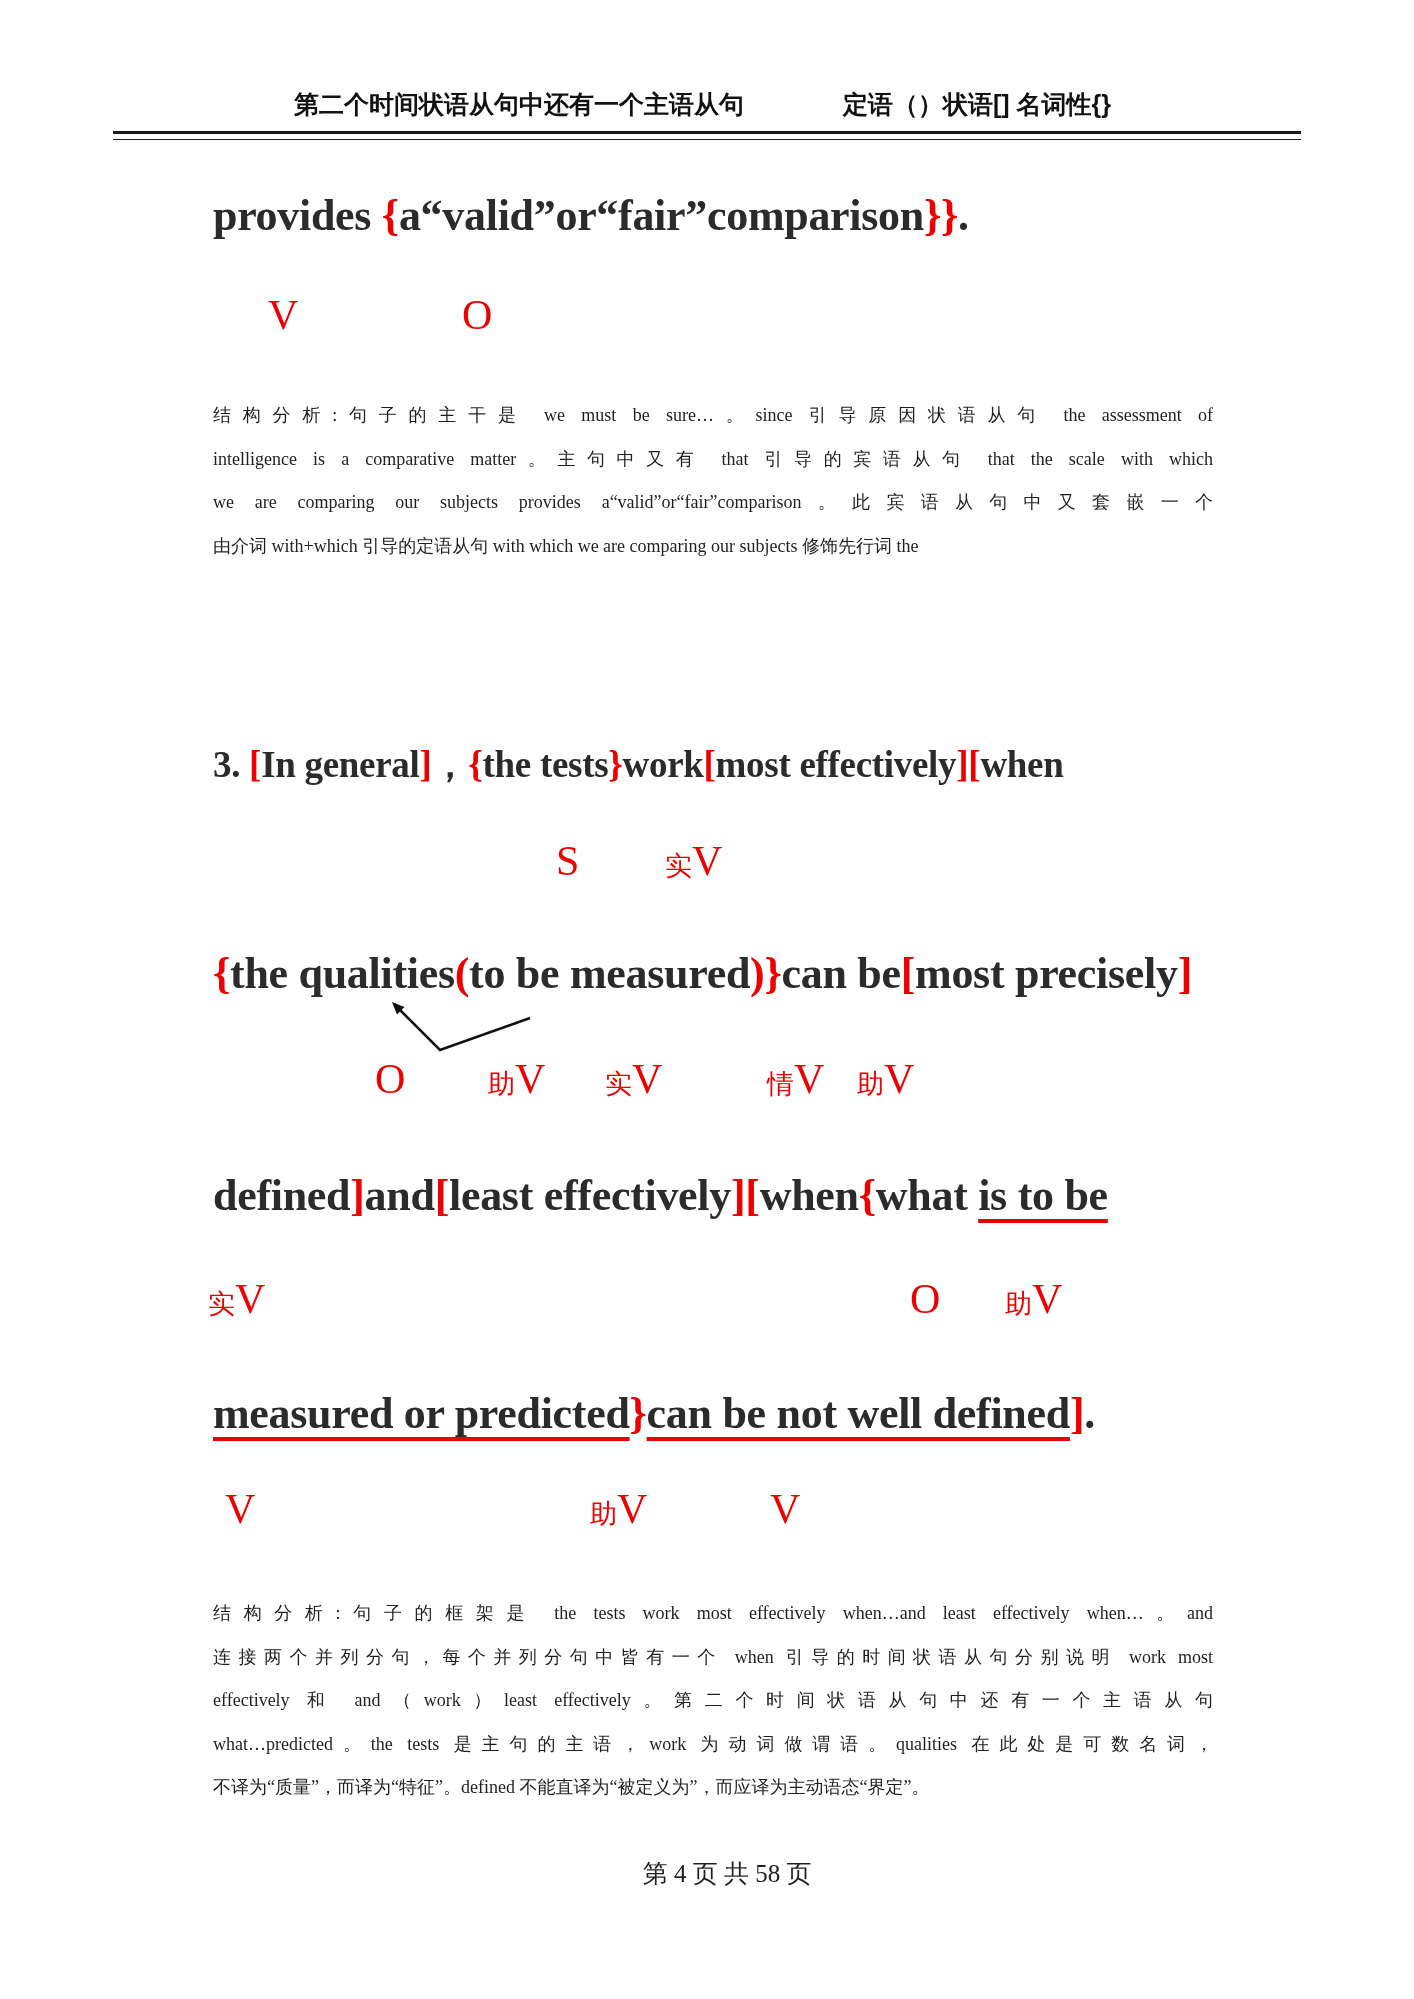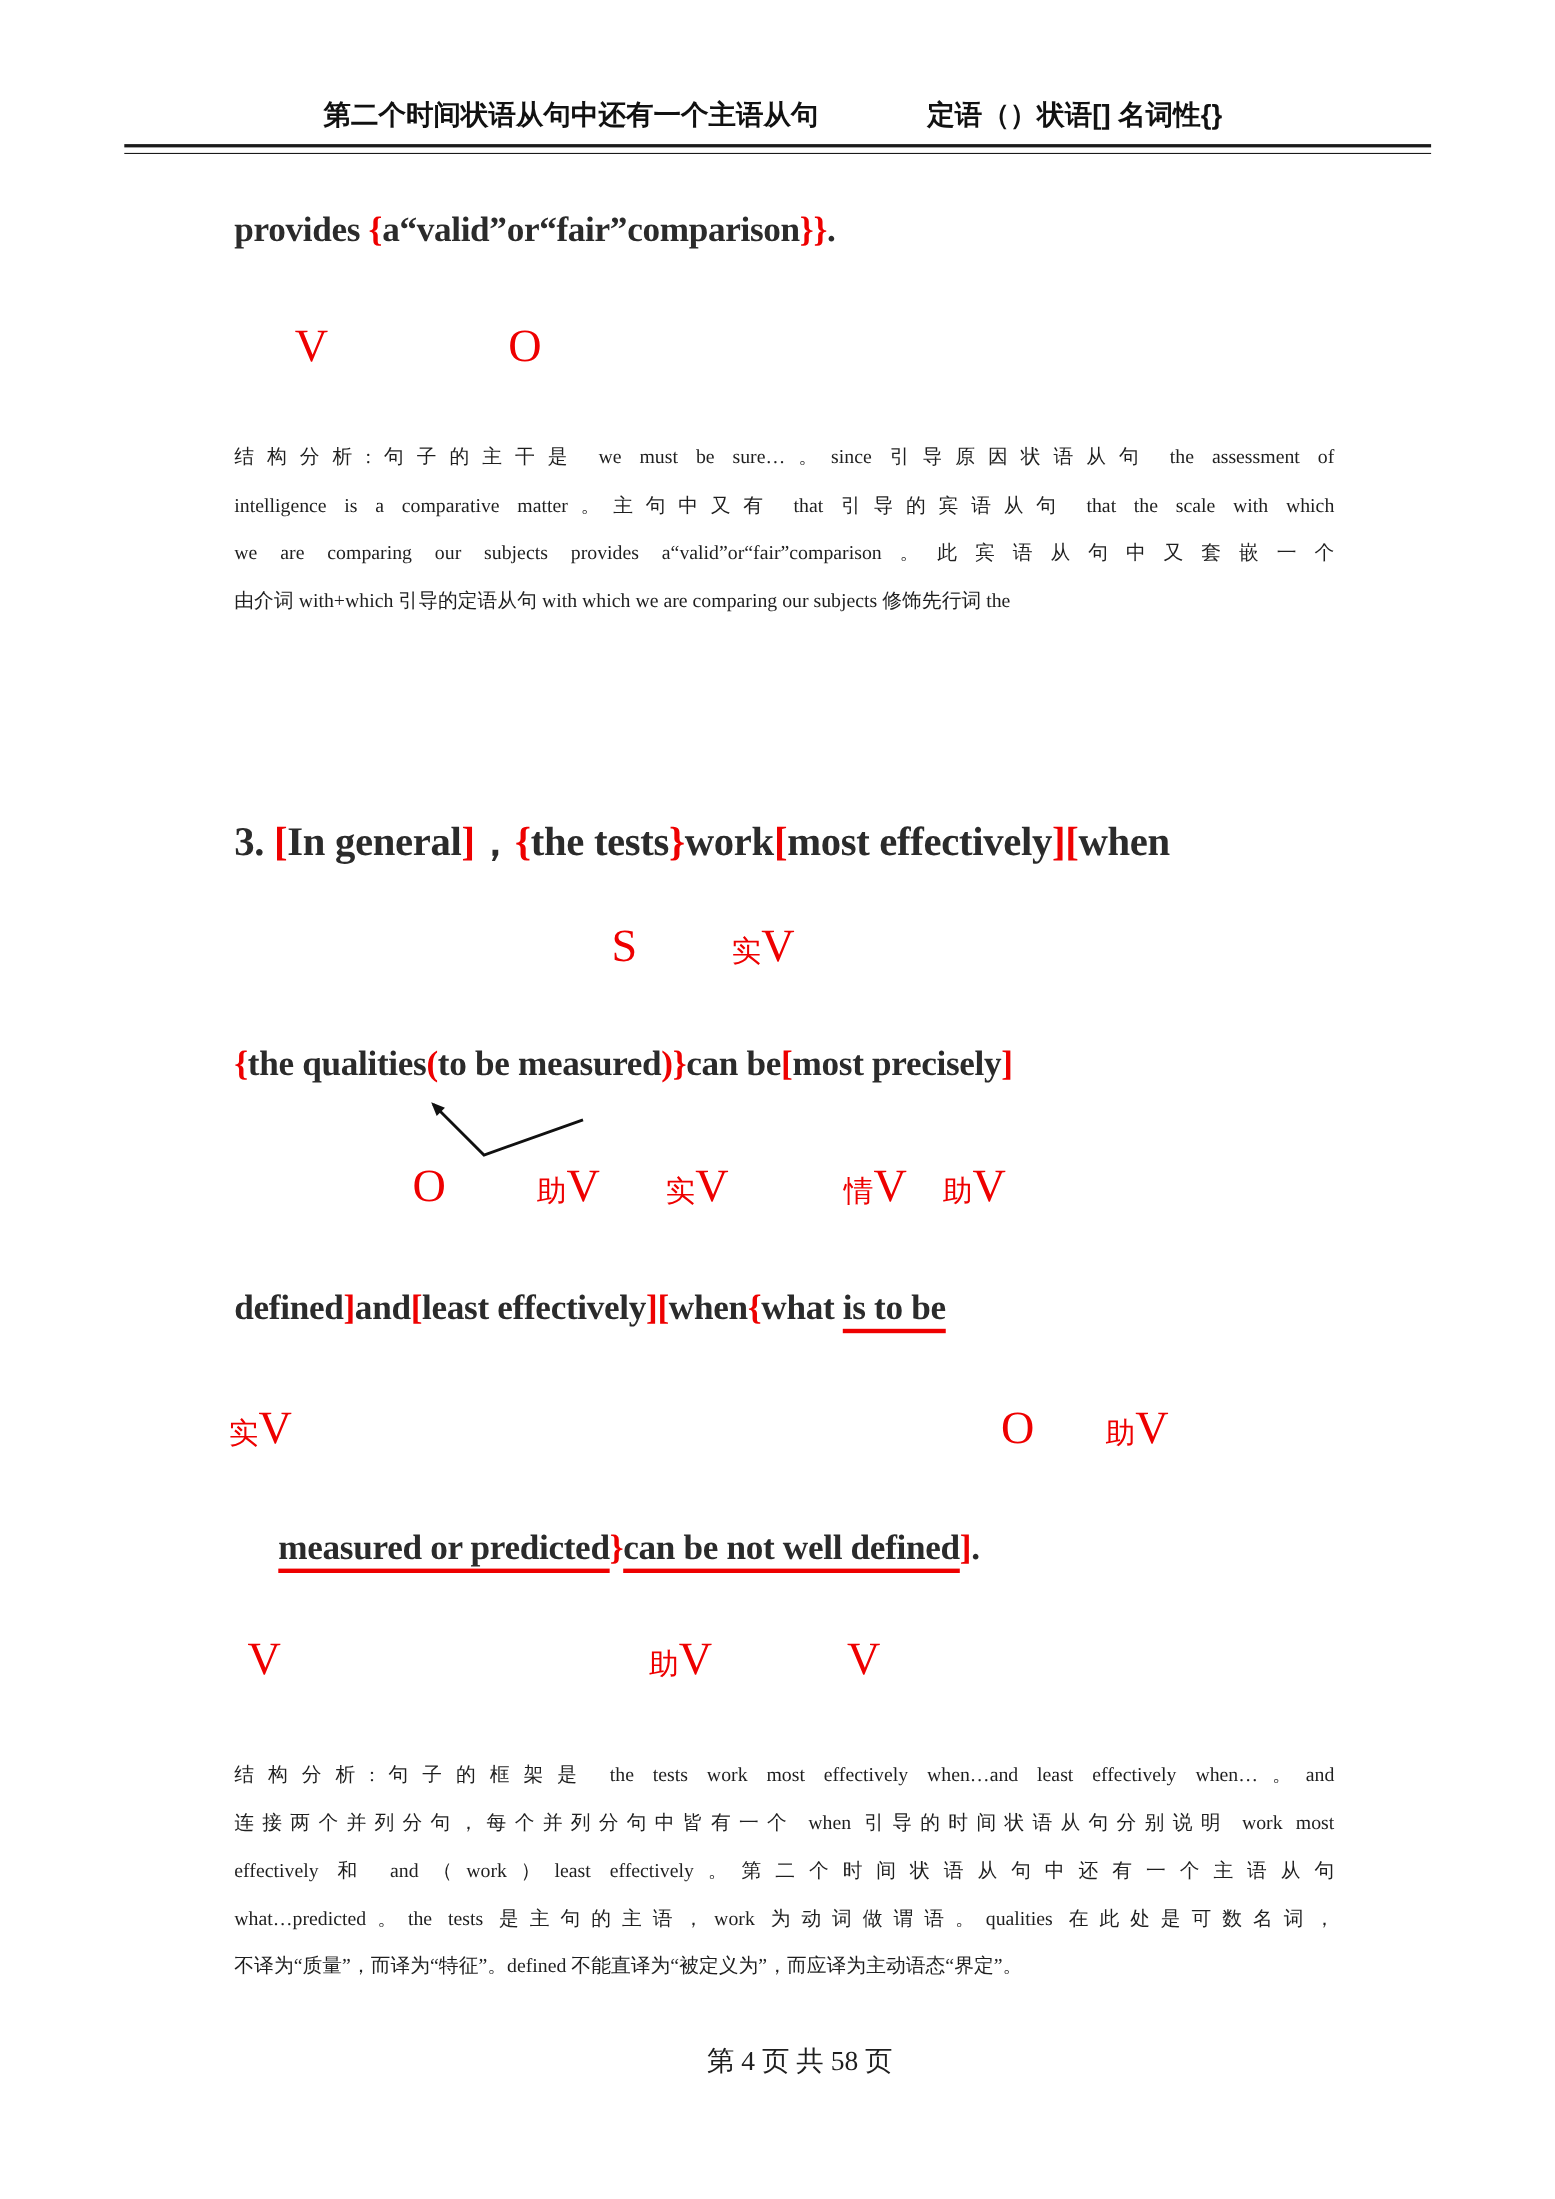--- a/index.html
+++ b/index.html
@@ -17,21 +17,21 @@
   }
   .hdr-left { left:294px; }
   .hdr-right { left:843px; }
   .hdr-rule {
     position:absolute; left:113px; top:131px; width:1188px; height:5px;
     border-top:3px solid #1a1a1a; border-bottom:1px solid #1a1a1a;
   }
   
   .bold-line {
     position:absolute; left:213px; white-space:nowrap;
-    font-weight:bold; font-size:32px; letter-spacing:-0.3px; color:#2b2b2b;
+    font-weight:bold; font-size:44px; letter-spacing:-0.3px; color:#2b2b2b;
   }
   .seg-r { color:var(--red); }
   .seg-u {
     text-decoration-line:underline; text-decoration-color:var(--red);
     text-decoration-thickness:4px; text-underline-offset:9px;
   }
   
   .marker-row { position:absolute; left:0; top:0; width:100%; height:56px; }
   .marker {
     position:absolute; top:0; color:var(--red); font-size:42px; line-height:1;
@@ -93,21 +93,21 @@
       <span class="marker" style="left: 857px;"><span class="pre">助</span>V</span>
     </div>
 
   <div class="bold-line" style="top:1170px;"><span>defined</span><span class="seg-r">]</span><span>and</span><span class="seg-r">[</span><span>least effectively</span><span class="seg-r">]</span><span class="seg-r">[</span><span>when</span><span class="seg-r">{</span><span>what </span><span class="seg-u">is to be</span></div>
   <div class="marker-row" style="top:1278px;">
       <span class="marker" style="left: 208px;"><span class="pre">实</span>V</span>
       <span class="marker" style="left: 910px;">O</span>
       <span class="marker" style="left: 1005px;"><span class="pre">助</span>V</span>
     </div>
 
-  <div class="bold-line" style="top:1388px;margin-left:40px;"><span class="seg-u">measured or predicted</span><span class="seg-r">}</span><span class="seg-u">can be not well defined</span><span class="seg-r">]</span><span>.</span></div>
+  <div class="bold-line" style="top:1388px;"><span class="seg-u">measured or predicted</span><span class="seg-r">}</span><span class="seg-u">can be not well defined</span><span class="seg-r">]</span><span>.</span></div>
   <div class="marker-row" style="top:1488px;">
       <span class="marker" style="left: 225px;">V</span>
       <span class="marker" style="left: 590px;"><span class="pre">助</span>V</span>
       <span class="marker" style="left: 770px;">V</span>
     </div>
 
   <div class="para" style="top:1592px;">
       <div class="pline">结构分析:句子的框架是 the tests work most effectively when…and least effectively when…。and</div>
       <div class="pline">连接两个并列分句，每个并列分句中皆有一个 when 引导的时间状语从句分别说明 work most</div>
       <div class="pline">effectively 和 and（work）least effectively。第二个时间状语从句中还有一个主语从句</div>

